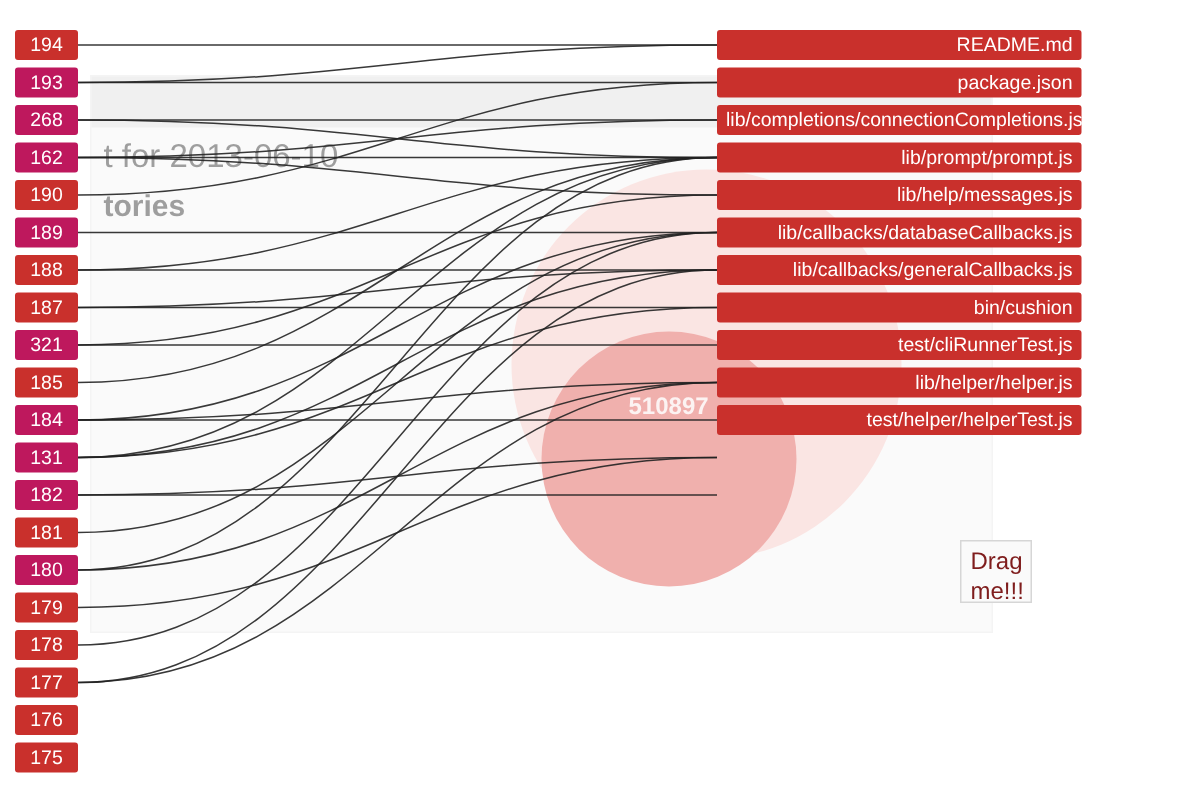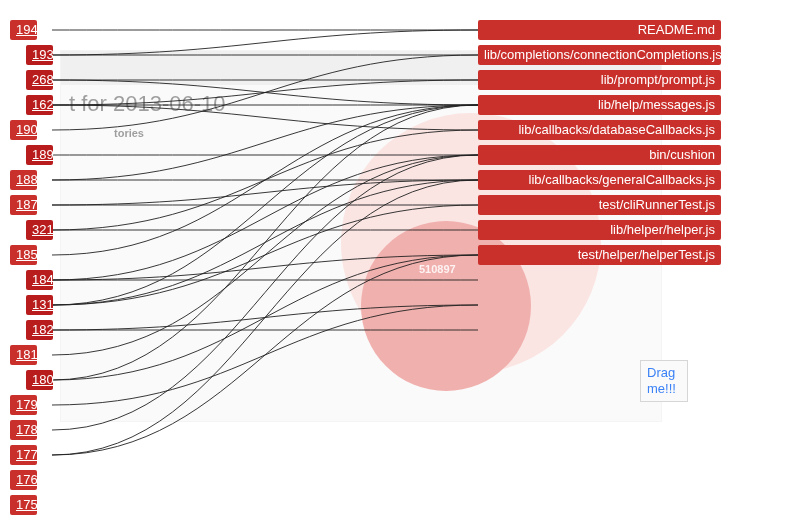--- a/index.html
+++ b/index.html
@@ -29,76 +29,76 @@
     background: #dedede;
   }
   .ghost-title {
     position: absolute;
     left: 8px; top: 40px;
     font-size: 22px; color: #2a2a2a;
   }
   .ghost-sub {
     position: absolute;
     left: 8px; top: 76px;
-    font-size: 11px; font-weight: 700; color: #2a2a2a; margin-left: 45px;
+    font-size: 20px; font-weight: 700; color: #2a2a2a;
   }
   .ghost-blob1 {
     position: absolute;
     left: 280px; top: 62px;
     width: 260px; height: 260px;
     border-radius: 50%;
     background: #f5c6c2;
   }
   .ghost-blob2 {
     position: absolute;
     left: 300px; top: 170px;
     width: 170px; height: 170px;
     border-radius: 50%;
     background: #e0514c;
   }
   .ghost-count {
     position: absolute;
     left: 358px; top: 212px;
-    font-size: 11px; font-weight: 700; color: #fff;
+    font-size: 16px; font-weight: 700; color: #fff;
     opacity: 0.85;
   }
   .drag {
     position: absolute;
     left: 640px; top: 360px;
     width: 48px; height: 42px;
     border: 1px solid #d6d6d6;
     background: #fafafa;
-    font-size: 13px;
+    font-size: 16px;
     line-height: 1.25;
-    color: #3b82f6;
+    color: #7f1d1d;
     padding: 4px 6px;
     box-sizing: border-box;
   }
 
   
   .left-col { position: absolute; left: 10px; top: 20px; }
   .right-col { position: absolute; left: 478px; top: 20px; }
 
   .node {
     position: relative;
     height: 20px;
     margin: 0 0 5px 0;
     color: #fff;
     font-size: 13px;
     line-height: 20px;
     padding: 0 6px;
     box-sizing: border-box;
     white-space: nowrap;
     border-radius: 2px;
   }
-  .ln { width: 27px; text-align: center; text-decoration: underline; }
+  .ln { width: 42px; text-align: center; }
   .rn { width: 243px; text-align: right; }
 
   .c-red  { background: #c9302c; }
-  .c-dark { background: #b91c1c; margin-left: 16px; }
+  .c-dark { background: #be185d; }
 
   svg.links {
     position: absolute;
     left: 0; top: 0;
     width: 788px; height: 532px;
     pointer-events: none;
   }
   svg.links path {
     fill: none;
     stroke: #222;
@@ -172,23 +172,24 @@
       <div class="node ln c-red">181</div>
       <div class="node ln c-dark">180</div>
       <div class="node ln c-red">179</div>
       <div class="node ln c-red">178</div>
       <div class="node ln c-red">177</div>
       <div class="node ln c-red">176</div>
       <div class="node ln c-red">175</div>
     </div>
   <div class="right-col" id="right-col">
       <div class="node rn c-red">README.md</div>
+      <div class="node rn c-red">package.json</div>
       <div class="node rn c-red">lib/completions/connectionCompletions.js</div>
       <div class="node rn c-red">lib/prompt/prompt.js</div>
       <div class="node rn c-red">lib/help/messages.js</div>
       <div class="node rn c-red">lib/callbacks/databaseCallbacks.js</div>
+      <div class="node rn c-red">lib/callbacks/generalCallbacks.js</div>
       <div class="node rn c-red">bin/cushion</div>
-      <div class="node rn c-red">lib/callbacks/generalCallbacks.js</div>
       <div class="node rn c-red">test/cliRunnerTest.js</div>
       <div class="node rn c-red">lib/helper/helper.js</div>
       <div class="node rn c-red">test/helper/helperTest.js</div>
     </div>
 </div>
 
 </body></html>

